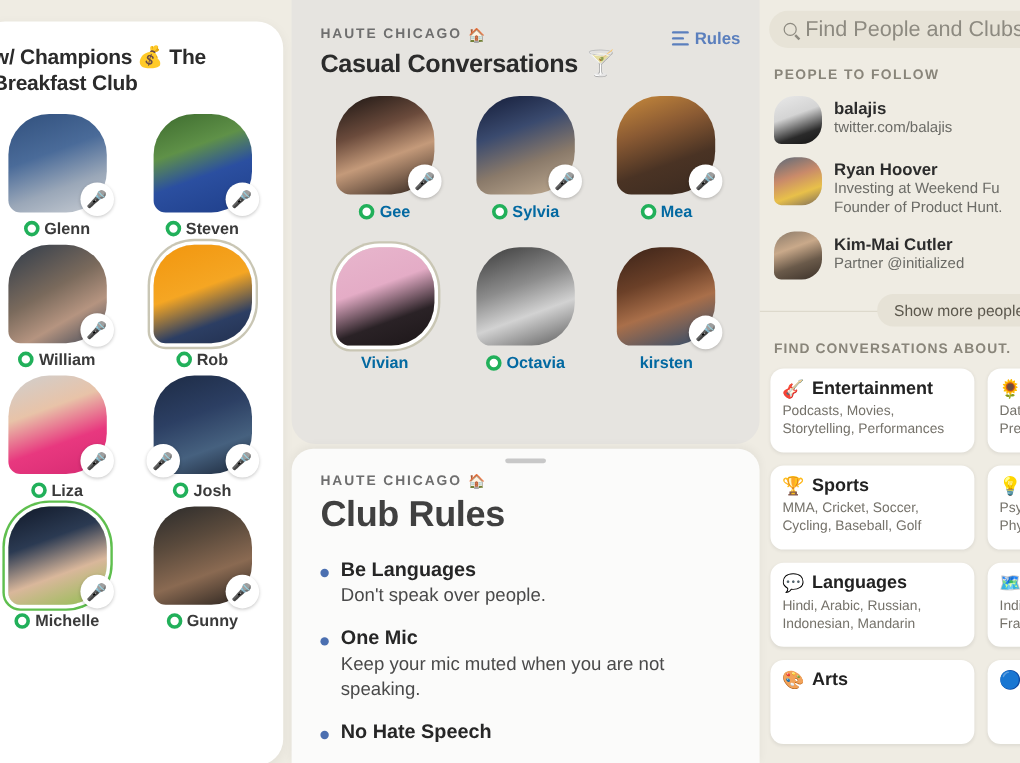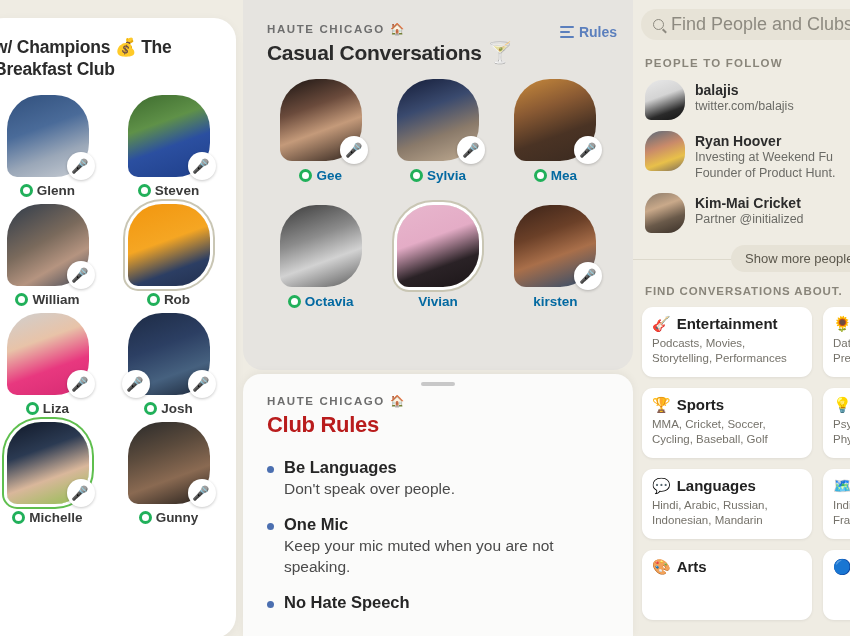--- a/index.html
+++ b/index.html
@@ -112,21 +112,21 @@
   }
   .grabber {
     width: 34px; height: 4px; background: #c8c8c8; border-radius: 2px;
     margin: 8px auto 0 auto;
   }
   .rs-head { padding: 8px 24px 0 24px; }
   .rs-club {
     font-size: 11.5px; font-weight: bold; color: #6e6e6e;
     letter-spacing: 1.6px; display: flex; align-items: center; gap: 5px;
   }
-  .rs-title { margin-top: 4px; font-size: 22px; font-weight: bold; color: #b91c1c; letter-spacing: -0.3px;}
+  .rs-title { margin-top: 4px; font-size: 30px; font-weight: bold; color: #404040; letter-spacing: -0.3px;}
   .rules-list { padding: 20px 24px 0 24px; }
   .rule { display: flex; gap: 10px; margin-bottom: 16px; }
   .bullet { width: 7px; height: 7px; border-radius: 50%; background: #4b6fb0; margin-top: 8px; flex: none; }
   .rule-h { font-size: 16.5px; font-weight: bold; color: #262626; }
   .rule-b { font-size: 15.5px; color: #4a4a4a; line-height: 1.32; margin-top: 2px; }
 
   
   .sidebar { position: absolute; left: 633px; top: 0; width: 217px; height: 636px; overflow: hidden; }
   .sb-search-wrap { padding: 9px 0 0 8px; }
   .sb-search {
@@ -310,33 +310,33 @@
             <div class="cs-av" style="background: linear-gradient(160deg, rgb(201, 139, 60) 0%, rgb(138, 90, 51) 35%, rgb(74, 51, 36) 65%, rgb(58, 42, 32) 100%);"></div>
             <div class="mic-badge">🎤</div>
           </div>
           <div class="cs-name">
             <span class="greendot"></span>
             <span>Mea</span>
           </div>
         </div>
         <div class="cs">
           <div class="cs-av-wrap">
+            <div class="cs-av" style="box-shadow: rgb(255, 255, 255) 0px 0px 0px 3px, rgb(201, 198, 180) 0px 0px 0px 5px; background: linear-gradient(160deg, rgb(232, 182, 205) 0%, rgb(228, 172, 198) 40%, rgb(42, 34, 38) 70%, rgb(28, 22, 24) 100%);"></div>
+          </div>
+          <div class="cs-name">
+            <span>Vivian</span>
+          </div>
+        </div>
+        <div class="cs">
+          <div class="cs-av-wrap">
             <div class="cs-av" style="background: linear-gradient(160deg, rgb(58, 58, 58) 0%, rgb(140, 140, 140) 40%, rgb(210, 210, 210) 65%, rgb(90, 90, 90) 100%);"></div>
           </div>
           <div class="cs-name">
             <span class="greendot"></span>
             <span>Octavia</span>
-          </div>
-        </div>
-        <div class="cs">
-          <div class="cs-av-wrap">
-            <div class="cs-av" style="box-shadow: rgb(255, 255, 255) 0px 0px 0px 3px, rgb(201, 198, 180) 0px 0px 0px 5px; background: linear-gradient(160deg, rgb(232, 182, 205) 0%, rgb(228, 172, 198) 40%, rgb(42, 34, 38) 70%, rgb(28, 22, 24) 100%);"></div>
-          </div>
-          <div class="cs-name">
-            <span>Vivian</span>
           </div>
         </div>
         <div class="cs">
           <div class="cs-av-wrap">
             <div class="cs-av" style="background: linear-gradient(160deg, rgb(58, 34, 24) 0%, rgb(107, 64, 40) 35%, rgb(169, 111, 74) 60%, rgb(42, 74, 110) 100%);"></div>
             <div class="mic-badge">🎤</div>
           </div>
           <div class="cs-name">
             <span>kirsten</span>
           </div>
@@ -398,21 +398,21 @@
           <div class="p-av" style="background: linear-gradient(160deg, rgb(90, 106, 122) 0%, rgb(201, 138, 106) 40%, rgb(232, 192, 74) 70%, rgb(122, 106, 90) 100%);"></div>
           <div class="p-txt">
             <div class="p-name">Ryan Hoover</div>
             <div class="p-sub">Investing at Weekend Fu</div>
             <div class="p-sub">Founder of Product Hunt.</div>
           </div>
         </div>
         <div class="person">
           <div class="p-av" style="background: linear-gradient(160deg, rgb(138, 122, 106) 0%, rgb(201, 169, 138) 35%, rgb(106, 90, 74) 65%, rgb(58, 48, 40) 100%);"></div>
           <div class="p-txt">
-            <div class="p-name">Kim-Mai Cricket</div>
+            <div class="p-name">Kim-Mai Cutler</div>
             <div class="p-sub">Partner @initialized</div>
           </div>
         </div>
       </div>
 
     <div class="show-more-row">
       <div class="divider"></div>
       <div class="show-more">Show more people</div>
     </div>
 

